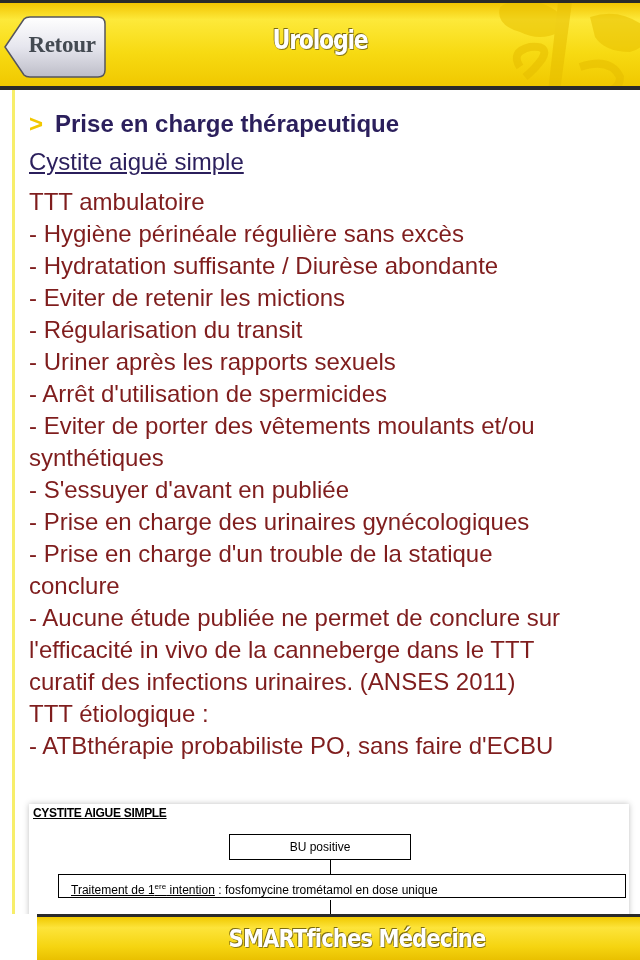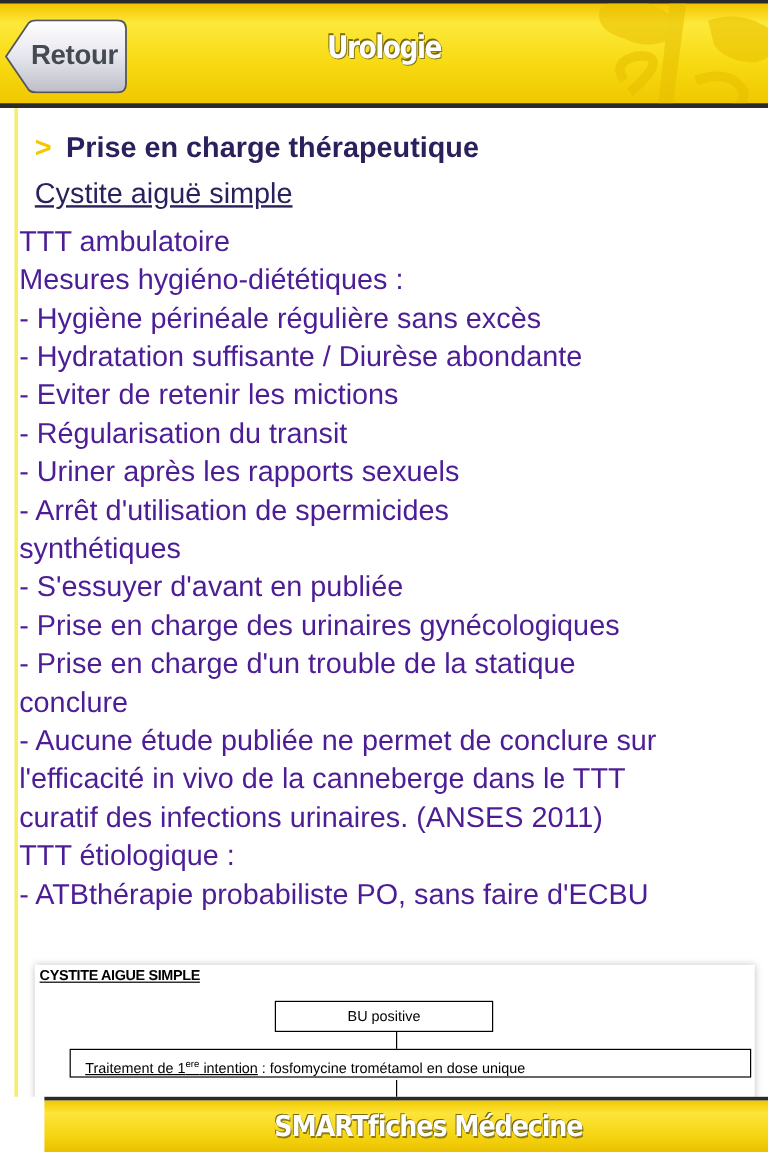--- a/index.html
+++ b/index.html
@@ -13,21 +13,21 @@
     background:linear-gradient(to bottom, #f2c400 0%, #fde93a 20%, #f7da12 60%, #f0c800 100%);
     border-top:3px solid #2a2a2a;
     border-bottom:4px solid #2a2a2a;
     box-sizing:border-box;
     overflow:hidden;
   }
   .caduceus {
     position:absolute; right:-10px; top:-6px; width:170px; height:100px; opacity:0.55;
   }
   .back-btn {
-    position:absolute; left:4px; top:13px; width:102px; height:78px;
+    position:absolute; left:4px; top:13px; width:102px; height:78px;font-family:Liberation Serif, serif;
   }
   .back-btn svg { position:absolute; left:0; top:0; }
   .back-btn span {
     position:absolute; left:16px; top:16px; width:84px; text-align:center;
     font-size:23px; font-weight:bold; color:#444a52;
     letter-spacing:-0.3px;
   }
   .title {
     position:absolute; left:0; right:0; top:22px; text-align:center;
     font-family:"DejaVu Sans", sans-serif; font-weight:bold; font-size:26px;
@@ -44,22 +44,22 @@
   .section-head {
     position:absolute; left:14px; top:20px;
     font-size:24px; font-weight:bold; color:#2b1f5c;
   }
   .section-head .chev { color:#f2c800; margin-right:12px; font-weight:bold; }
   .sub {
     position:absolute; left:14px; top:58px;
     font-size:24px; color:#2b1f5c; text-decoration:underline;
   }
   .body-text {
-    position:absolute; left:1px; top:96px; width:600px;
-    font-size:24px; line-height:32px; color:#4c1d95;
+    position:absolute; left:14px; top:96px; width:600px;
+    font-size:24px; line-height:32px; color:#7f1d1d;
   }
   .body-text div { white-space:pre-wrap; }
   .figure {
     position:absolute; left:14px; top:714px; width:600px; height:130px;
     background:#ffffff;
     box-shadow:0 0 6px rgba(0,0,0,0.25);
     font-family:"Liberation Sans", sans-serif; color:#000000;
   }
   .fig-title {
     position:absolute; left:4px; top:2px; font-size:12px; font-weight:bold;
@@ -122,27 +122,27 @@
 </div>
 
 <div class="content">
   <div class="section-head">
     <span class="chev">&gt;</span><span>Prise en charge thérapeutique</span>
   </div>
   <div class="sub">Cystite aiguë simple</div>
 
   <div class="body-text">
     <div>TTT ambulatoire</div>
-    <div>Mesures hygiéno-diététiques :</div>
     <div>- Hygiène périnéale régulière sans excès</div>
     <div>- Hydratation suffisante / Diurèse abondante</div>
     <div>- Eviter de retenir les mictions</div>
     <div>- Régularisation du transit</div>
     <div>- Uriner après les rapports sexuels</div>
     <div>- Arrêt d'utilisation de spermicides</div>
+    <div>- Eviter de porter des vêtements moulants et/ou</div>
     <div>synthétiques</div>
     <div>- S'essuyer d'avant en publiée</div>
     <div>- Prise en charge des urinaires gynécologiques</div>
     <div>- Prise en charge d'un trouble de la statique</div>
     <div>conclure</div>
     <div>- Aucune étude publiée ne permet de conclure sur</div>
     <div>l'efficacité in vivo de la canneberge dans le TTT</div>
     <div>curatif des infections urinaires. (ANSES 2011)</div>
     <div>TTT étiologique :</div>
     <div>- ATBthérapie probabiliste PO, sans faire d'ECBU</div>

